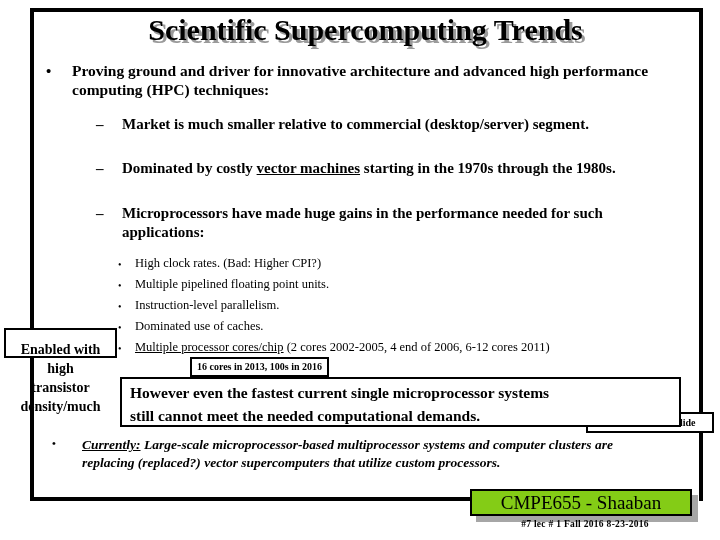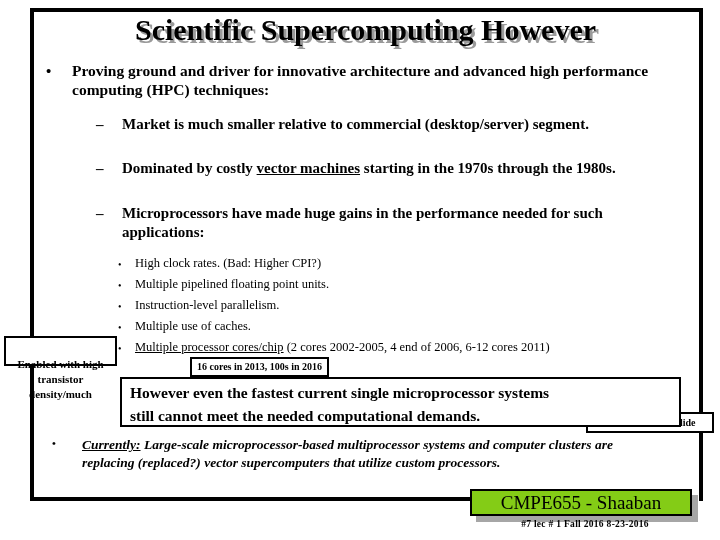--- a/index.html
+++ b/index.html
@@ -117,26 +117,26 @@
   .note-box {
     position: absolute;
     background: #ffffff;
     border: 2px solid #000;
     font-weight: bold;
     text-align: center;
     box-sizing: border-box;
   }
   #note-transistor {
     left: 4px;
-    top: 336px;
+    top: 328px;
     width: 113px;
     height: 30px;
-    font-size: 11px;
+    font-size: 14px;
     line-height: 1.35;
-    padding-top: 19px;
+    padding-top: 11px;
   }
   #note-cores {
     left: 190px;
     top: 357px;
     width: 139px;
     height: 20px;
     font-size: 10px;
     line-height: 16px;
   }
   #note-lastslide {
@@ -224,21 +224,21 @@
 <body>
 
 <div id="slide">
 
   <div class="frame-top"></div>
   <div class="frame-left"></div>
   <div class="frame-bottom"></div>
   <div class="frame-right-upper"></div>
   <div class="frame-right-lower"></div>
 
-  <div id="title">Scientific Supercomputing However</div>
+  <div id="title">Scientific Supercomputing Trends</div>
 
   <div class="bullet-l1" style="left:46px; top:62px; width:630px;">
     <span class="marker">•</span>
     <span class="body">Proving ground and driver for innovative architecture and advanced high performance computing (HPC) techniques:</span>
   </div>
 
   <div class="bullet-l2" style="left:96px; top:115px; width:590px;">
     <span class="marker">–</span>
     <span class="body">Market is much smaller relative to commercial (desktop/server) segment.</span>
   </div>
@@ -263,21 +263,21 @@
     <span class="body">Multiple pipelined floating point units.</span>
   </div>
 
   <div class="bullet-l3" style="left:118px; top:298px; width:540px;">
     <span class="marker">•</span>
     <span class="body">Instruction-level parallelism.</span>
   </div>
 
   <div class="bullet-l3" style="left:118px; top:319px; width:540px;">
     <span class="marker">•</span>
-    <span class="body">Multiple use of caches.</span>
+    <span class="body">Dominated use of caches.</span>
   </div>
 
   <div class="bullet-l3" style="left:118px; top:340px; width:560px;">
     <span class="marker">•</span>
     <span class="body"><u class="ul">Multiple processor cores/chip</u><span>  (2 cores 2002-2005, 4 end of 2006, 6-12 cores 2011)</span></span>
   </div>
 
   <div class="note-box" id="note-transistor">
     <div>Enabled with high</div>
     <div>transistor density/much</div>

